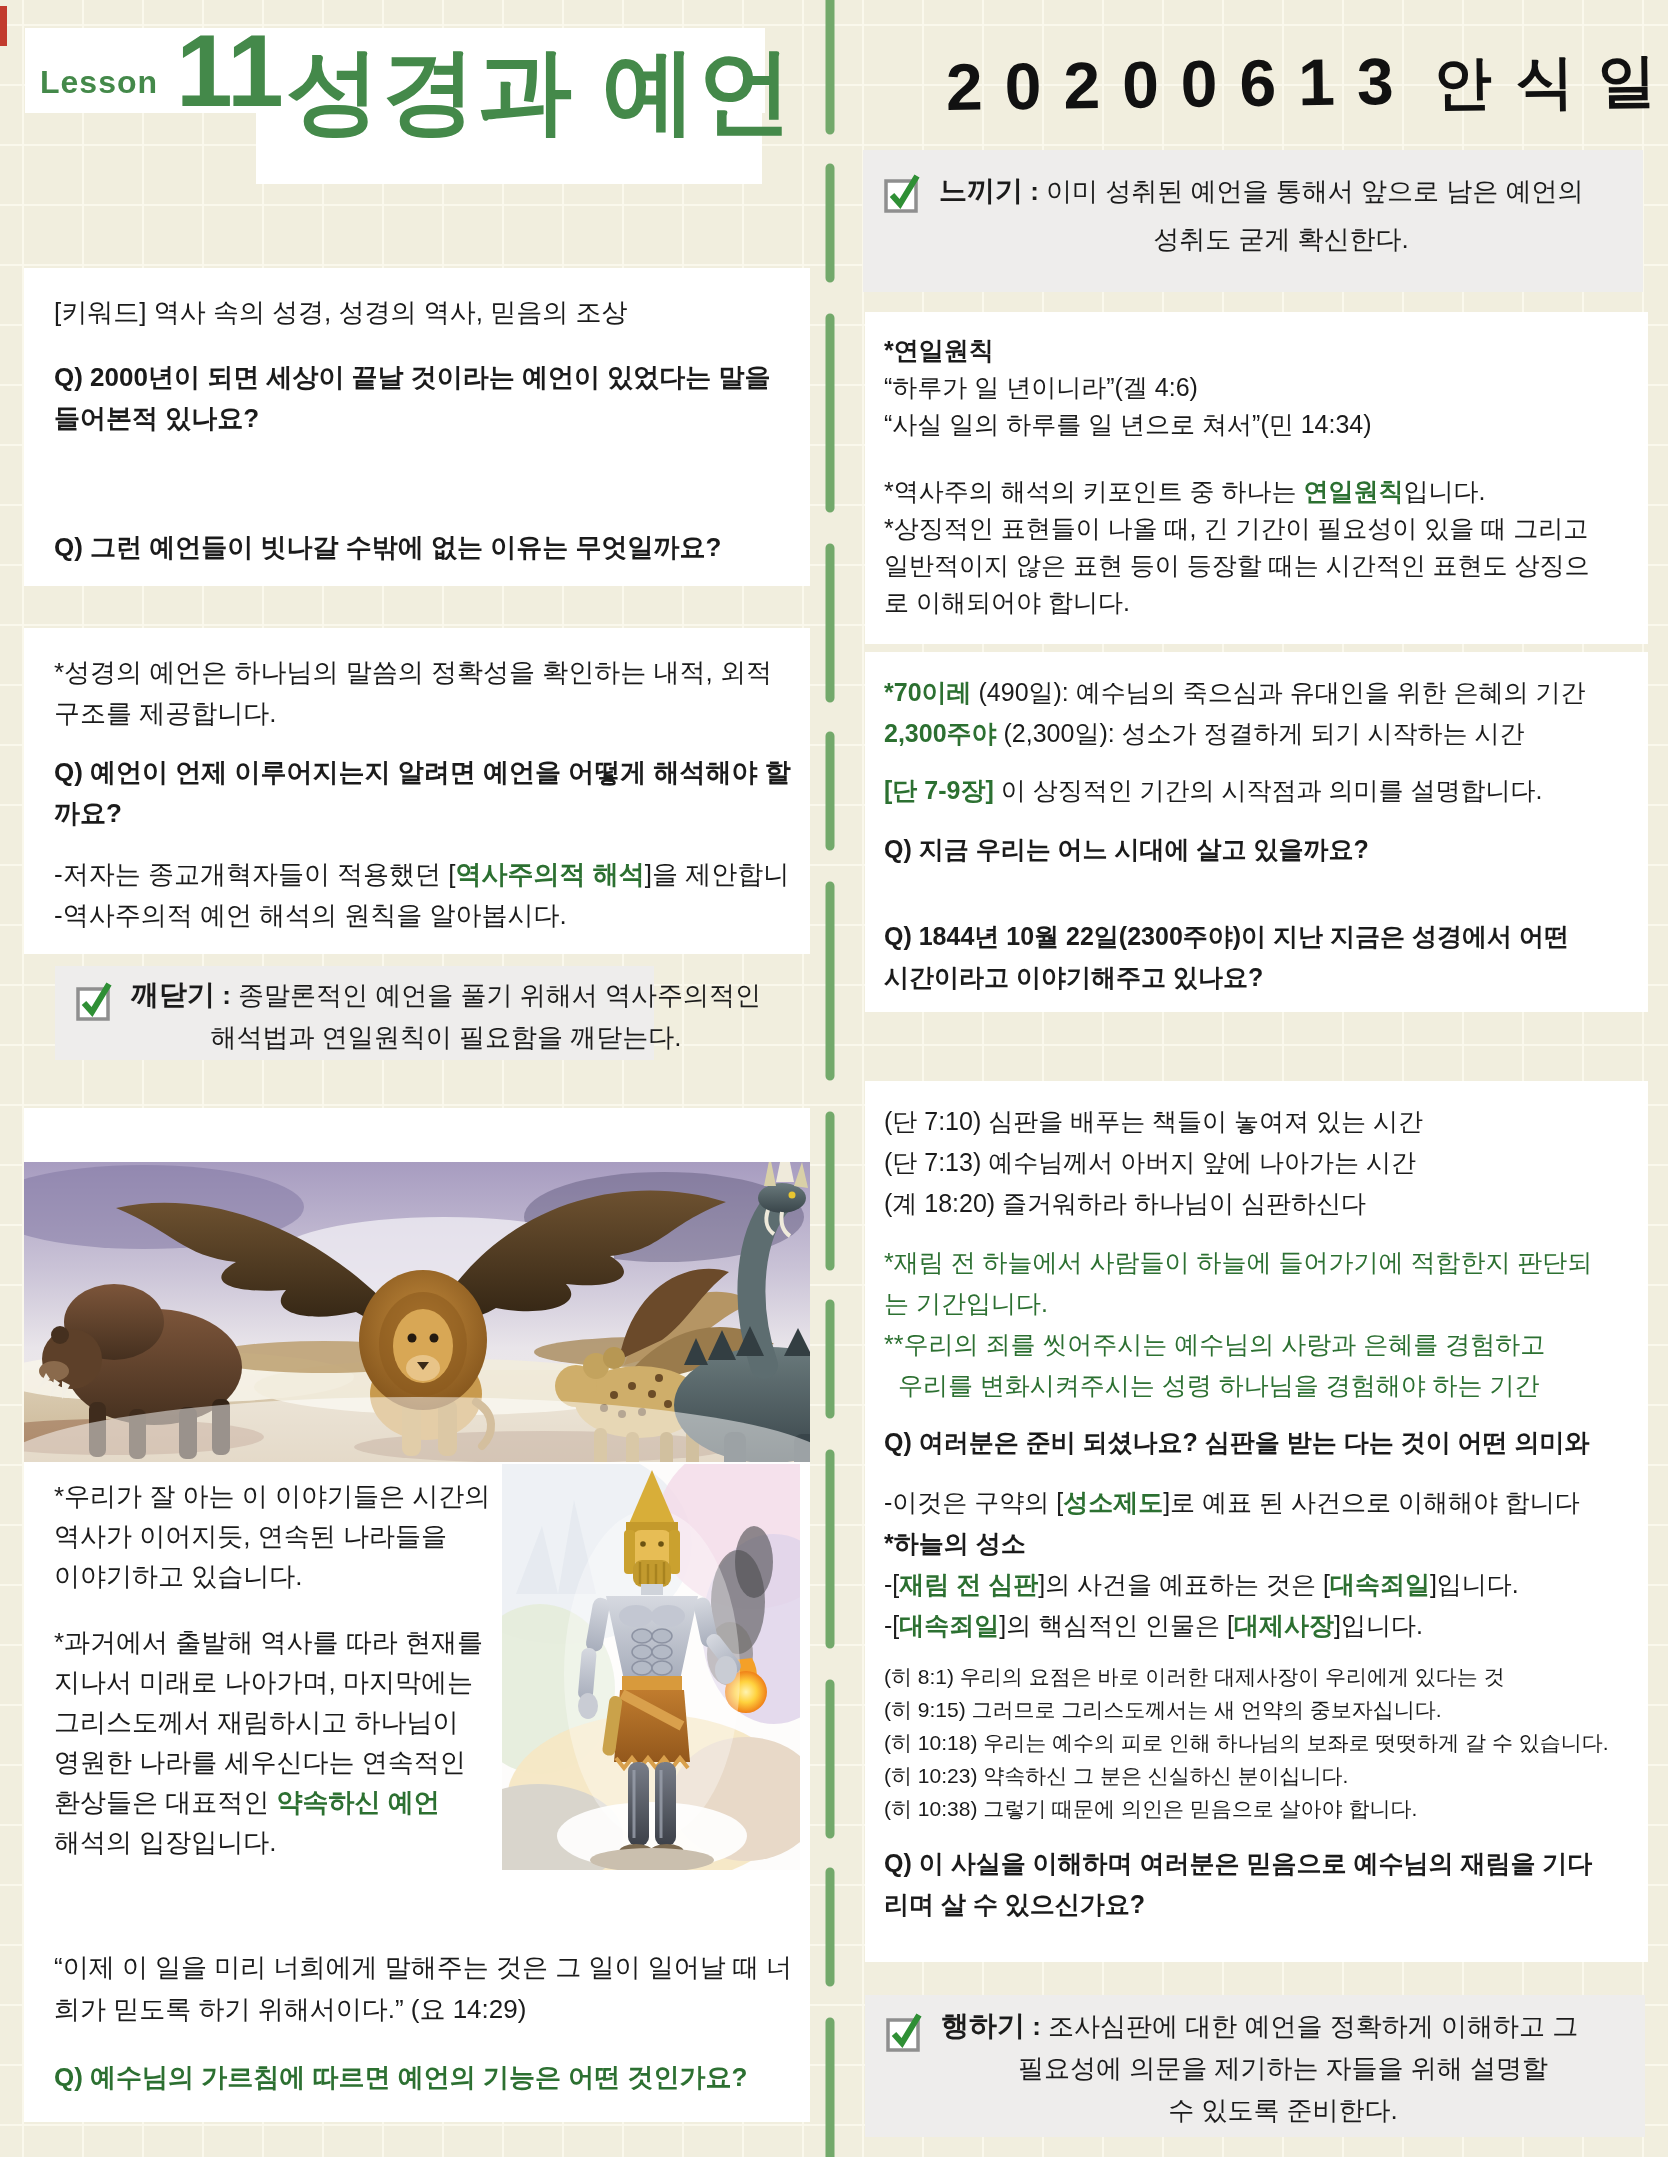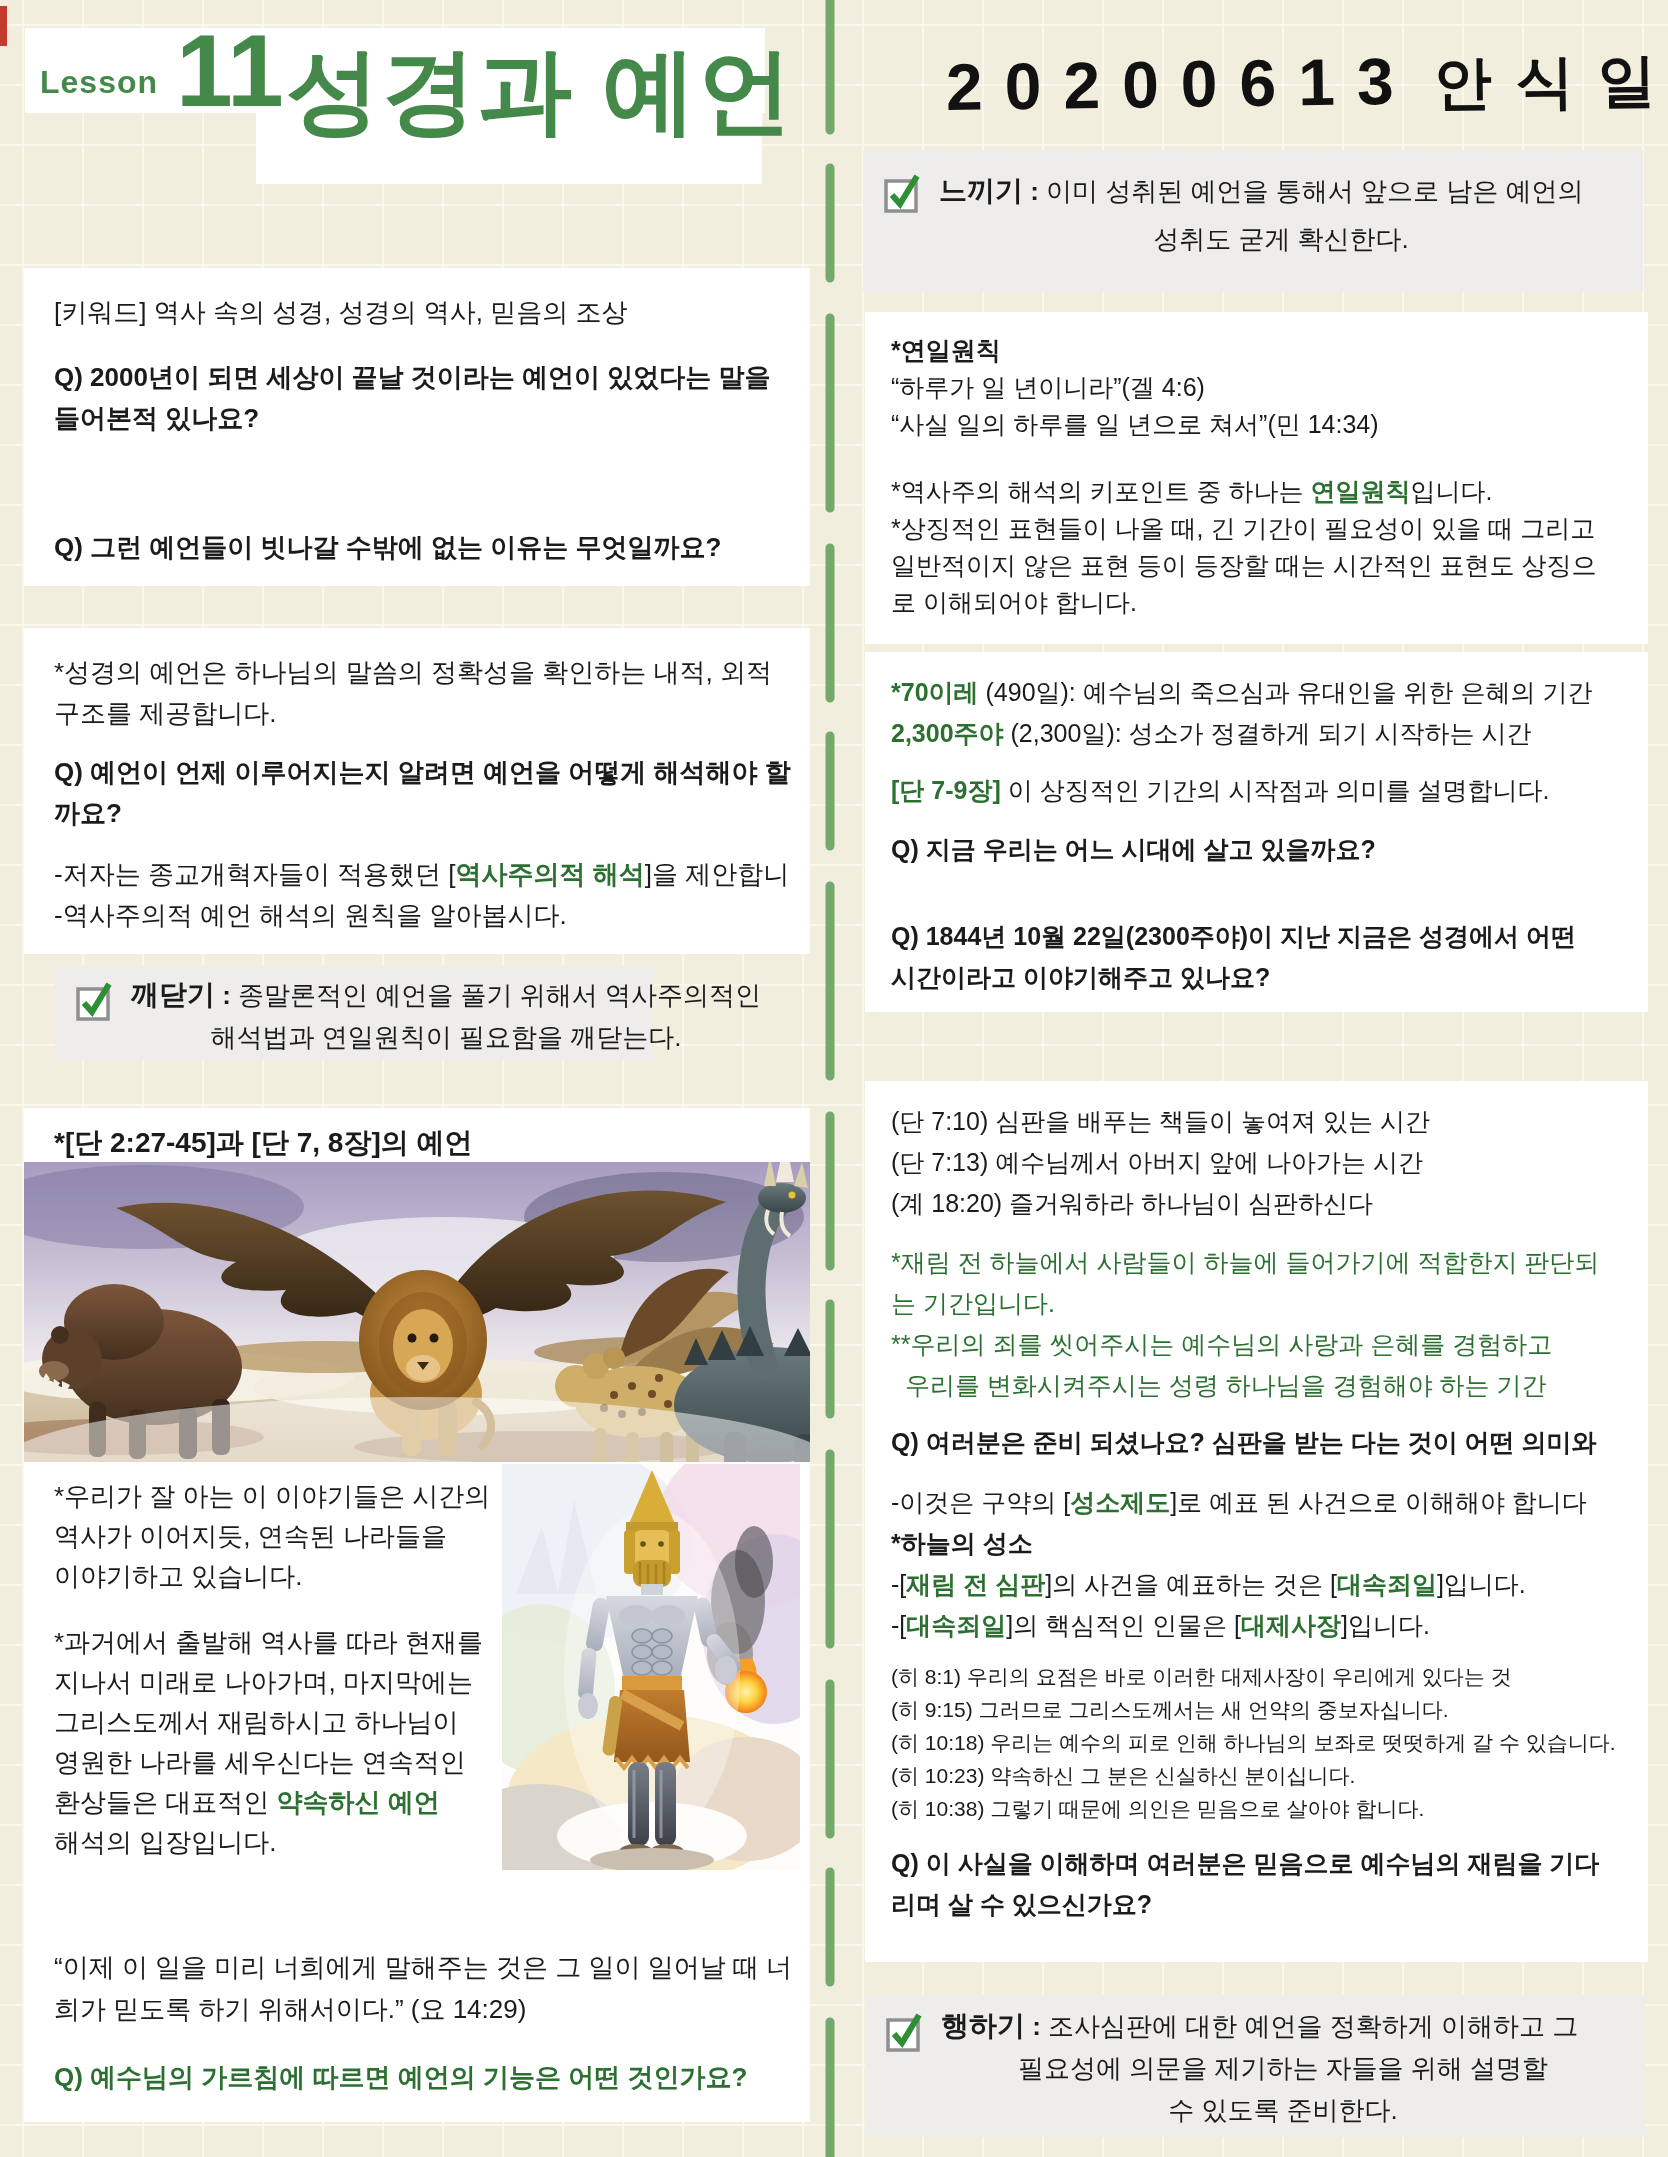--- a/index.html
+++ b/index.html
@@ -4,21 +4,21 @@
 <style>
   html,body{margin:0;padding:0;background:#e8e6d8;}
   .page{position:relative;width:1668px;height:2157px;overflow:hidden;
     background-color:#f1eede;
     background-image:linear-gradient(to right,#faf8ec 2px,transparent 2px),
                      linear-gradient(to bottom,#faf8ec 2px,transparent 2px);
     background-size:60px 60px;background-position:22px 24px;
     font-family:"Liberation Sans","DejaVu Sans",sans-serif;color:#1b1b1b;}
   .box{position:absolute;background:#ffffff;box-sizing:border-box;}
   .lbox{left:24px;width:786px;padding:24px 30px;overflow:hidden;}
-  .rbox{left:865px;width:783px;padding:20px 26px;overflow:hidden;}
+  .rbox{left:865px;width:783px;padding:20px 19px;overflow:hidden;}
   .ln{white-space:nowrap;font-size:26px;line-height:41px;}
   .rbox .ln{font-size:25px;}
   .tight .ln{line-height:37px;}
   .story .ln{line-height:40px;font-size:26px;}
   .sm{font-size:21px !important;line-height:33px !important;}
   .c-n{}
   .c-b{font-weight:700;}
   .c-g{color:#2c7031;font-weight:700;}
   .c-gn{color:#2c7031;}
   .gap{width:1px;}
@@ -99,23 +99,20 @@
       <rect x="3" y="11" width="30" height="30" fill="#ffffff" stroke="#8f8f8f" stroke-width="3.5"></rect>
       <path d="M9 25 L17 34 L34 6" fill="none" stroke="#2f8f35" stroke-width="6"></path>
     </svg>
     <div class="gb-body">
       <div class="gb-line1"><span class="gb-label">깨닫기</span><span class="gb-sep"> : </span><span>종말론적인 예언을 풀기 위해서 역사주의적인</span></div>
       <div class="gb-cont">해석법과 연일원칙이 필요함을 깨닫는다.</div>
     </div>
   </div>
 
   <div class="box lbig">
-    <div class="bheading">
-        <div class="ln "><span class="c-b">*[단 2:27-45]과 [단 7, 8장]의 예언</span></div>
-      </div>
 
     <svg class="beasts" width="786" height="300" viewBox="0 0 786 300">
       <defs>
         <linearGradient id="sky" x1="0" y1="0" x2="0" y2="1">
           <stop offset="0" stop-color="#a79cc0"></stop>
             <stop offset="0.35" stop-color="#c9c2d6"></stop>
           <stop offset="0.62" stop-color="#e9e5ea"></stop>
             <stop offset="1" stop-color="#f2efe9"></stop>
         </linearGradient>
         <linearGradient id="wing" x1="0" y1="0" x2="0" y2="1">

